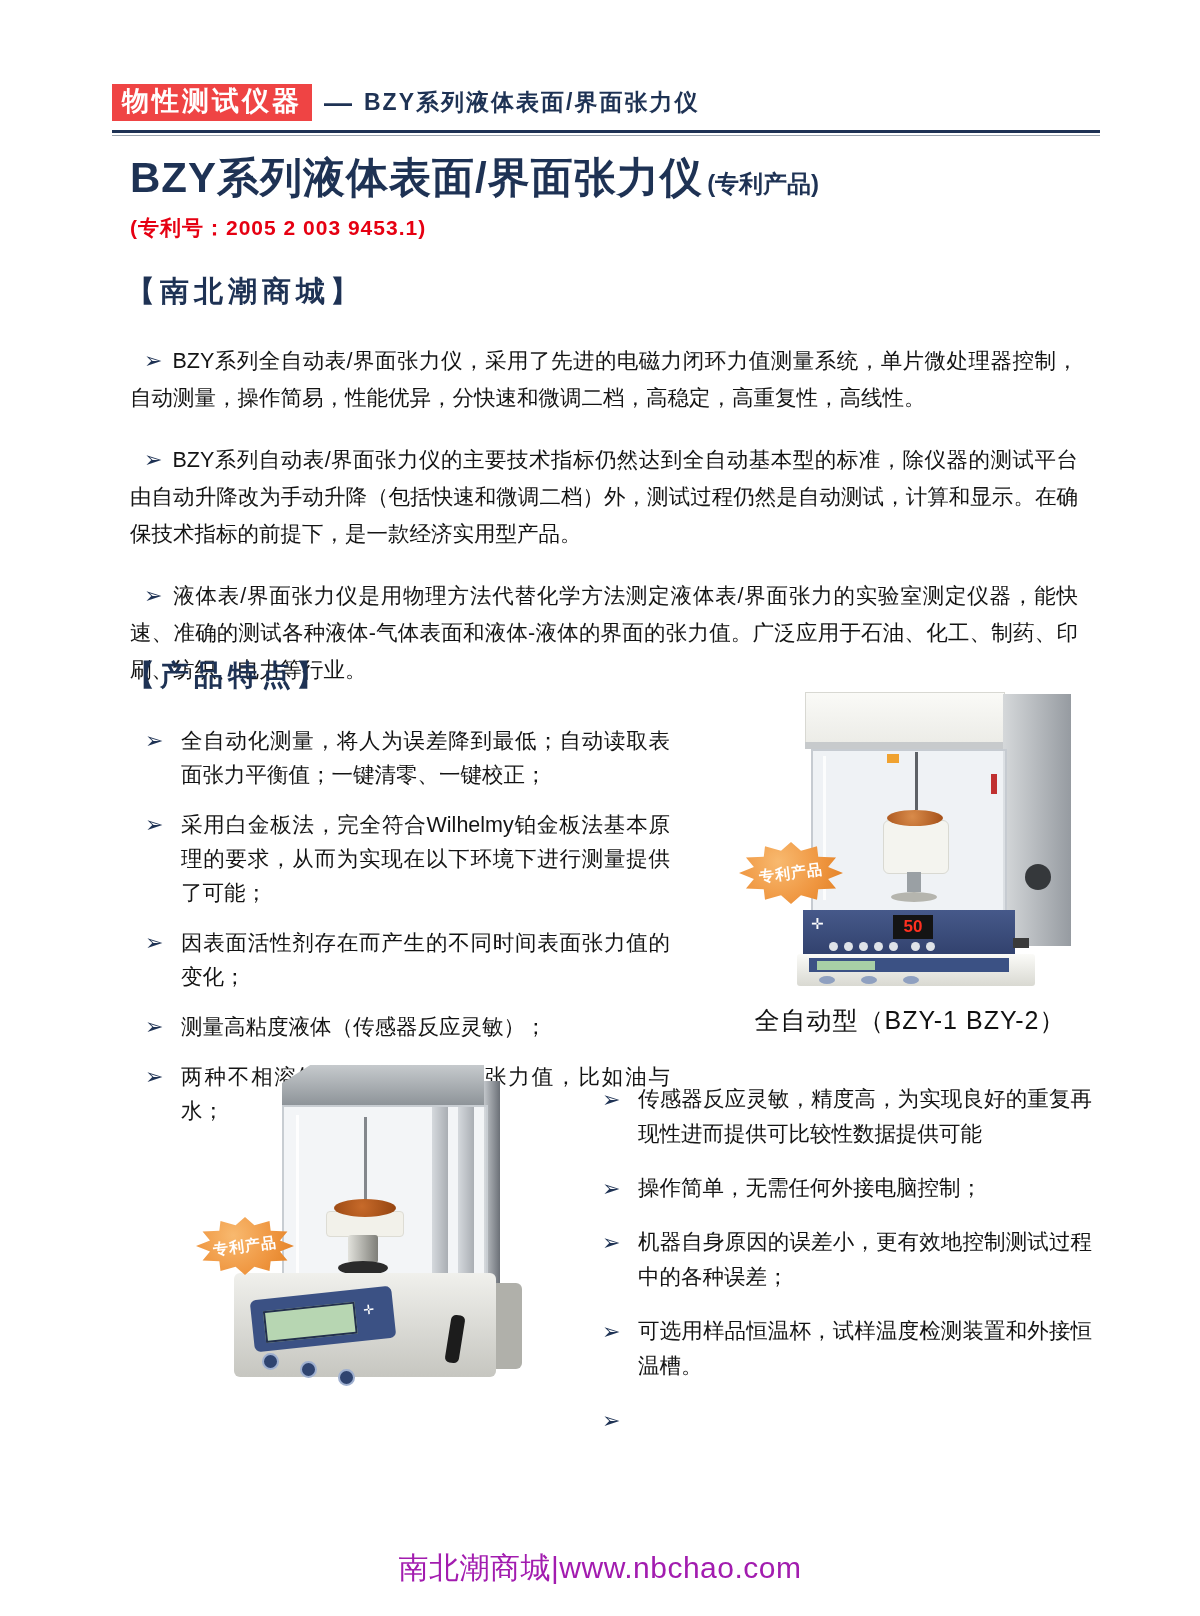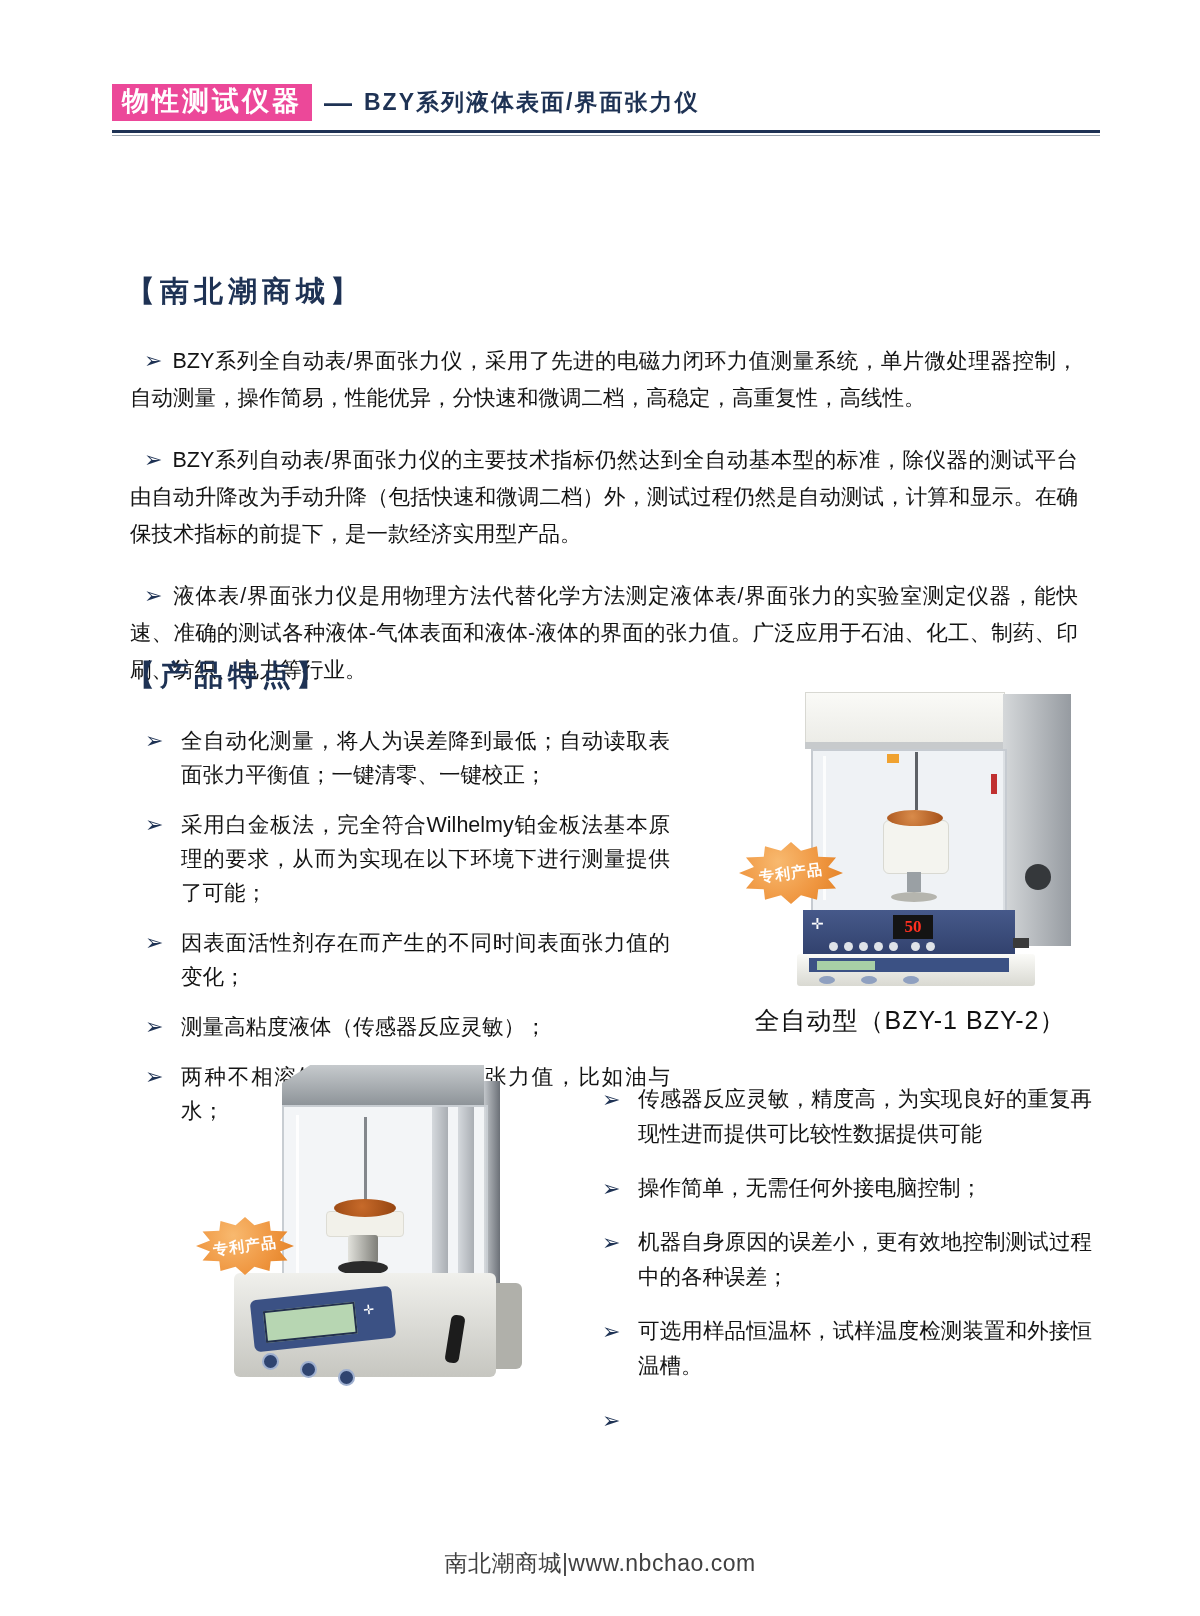--- a/index.html
+++ b/index.html
@@ -6,21 +6,21 @@
   .page {
     position:relative; width:1200px; height:1616px; background:#ffffff;
     font-family:"Liberation Sans","DejaVu Sans",sans-serif; overflow:hidden; margin:0 auto;
   }
   .abs { position:absolute; }
 
   
   .header { position:absolute; left:112px; top:84px; width:988px; }
   .header-row { display:flex; align-items:center; gap:12px; }
   .brand-badge {
-    background:#ec4899; color:#ffffff; font-size:27px; font-weight:bold;
+    background:#ef4444; color:#ffffff; font-size:27px; font-weight:bold;
     letter-spacing:3px; padding:4px 10px 6px 10px; line-height:1;
   }
   .header-dash { color:#1e3254; font-weight:bold; font-size:28px; line-height:1; }
   .header-sub { color:#1e3254; font-size:23px; font-weight:600; letter-spacing:2px; }
   .header-rule-dark { margin-top:9px; height:3px; background:#1e3254; }
   .header-rule-light { margin-top:2px; height:1px; background:#9aa3ad; }
 
   
   .title-block { position:absolute; left:130px; top:150px; width:950px; }
   .title-line { color:#1e3254; white-space:nowrap; }
@@ -94,21 +94,21 @@
   .m1-rod   { left:118px; top:60px; width:3px; height:58px; background:#5d6166; }
   .m1-dish  { left:90px; top:118px; width:56px; height:16px; border-radius:50%; background:radial-gradient(circle at 45% 40%, #d98b4a, #a34e17); }
   .m1-cup   { left:86px; top:128px; width:64px; height:52px; background:#f4f4ef; border:1px solid #d9d9d2; border-radius:6px; }
   .m1-stem  { left:110px; top:180px; width:14px; height:20px; background:#9aa0a4; }
   .m1-foot  { left:94px; top:200px; width:46px; height:10px; border-radius:50%; background:#b5b5ae; }
   .m1-sticker-orange { left:90px; top:62px; width:12px; height:9px; background:#f0a230; }
   .m1-sticker-red    { left:194px; top:82px; width:6px; height:20px; background:#c03030; }
   .m1-panel { left:6px; top:218px; width:212px; height:44px; background:linear-gradient(180deg,#46598a,#32426e); }
   .m1-logo  { left:8px; top:5px; color:#ffffff; font-size:15px; font-weight:bold; }
   .m1-led   { left:90px; top:5px; width:40px; height:24px; background:#141414; color:#ff3020;
-              font-family:Liberation Serif, serif; font-size:17px; font-weight:bold;
+              font-family:Liberation Sans, sans-serif; font-size:17px; font-weight:bold;
               display:flex; align-items:center; justify-content:center; }
   .m1-btn   { width:9px; height:9px; border-radius:50%; background:#dfe3e8; top:32px; }
   .m1-base  { left:0; top:262px; width:238px; height:32px; background:linear-gradient(180deg,#fbfbf8,#d9d9d2); border-radius:3px; }
   .m1-lcdstrip { left:12px; top:4px; width:200px; height:14px; background:#3b5184; }
   .m1-lcd   { left:8px; top:3px; width:58px; height:9px; background:#a8cfa6; }
   .m1-obtn  { width:16px; height:8px; border-radius:50%; background:#8fa0c0; top:22px; }
   .m1-feet  { left:216px; top:246px; width:16px; height:10px; background:#3a3a3a; }
 
   
   .m2 { position:absolute; left:26px; top:0; width:344px; height:350px; }
@@ -127,38 +127,45 @@
   .m2-base-side { left:300px; top:228px; width:26px; height:86px; background:#b0b0aa; border-radius:0 6px 6px 0; }
   .m2-panel { left:56px; top:238px; width:142px; height:52px; background:#3b5184; border-radius:6px; transform:rotate(-6deg); }
   .m2-lcd   { left:12px; top:12px; width:88px; height:28px; background:#b7d6b2; border:2px solid #23304d; }
   .m2-plogo { left:112px; top:14px; color:#ffffff; font-size:13px; font-weight:bold; }
   .m2-btn   { width:13px; height:13px; border-radius:50%; background:#2f4470; border:2px solid #9fb0d0; }
   .m2-knob  { left:252px; top:260px; width:14px; height:48px; background:#1c1c1c; border-radius:5px; transform:rotate(9deg); }
 
   
   .footer {
     position:absolute; left:0; top:1548px; width:100%; text-align:center;
-    font-size:23px; color:#404040; letter-spacing:0.5px;
+    font-size:30px; color:#a21caf; letter-spacing:0.5px;
   }
 </style>
 </head>
 <body>
 
 <div class="page">
 
   <div class="header">
     <div class="header-row">
       <span class="brand-badge">物性测试仪器</span>
       <span class="header-dash">—</span>
       <span class="header-sub">BZY系列液体表面/界面张力仪</span>
     </div>
     <div class="header-rule-dark"></div>
     <div class="header-rule-light"></div>
   </div>
 
+  <div class="title-block">
+    <div class="title-line">
+      <span class="title-main">BZY系列液体表面/界面张力仪</span>
+      <span class="title-tag">(专利产品)</span>
+    </div>
+    <div class="patent-no">(专利号：2005 2 003 9453.1)</div>
+  </div>
 
   <div class="sec-heading intro-h">【南北潮商城】</div>
   <div class="intro-paras">
     <p class="para">
       <span class="p-arrow">➢</span><span>BZY系列全自动表/界面张力仪，采用了先进的电磁力闭环力值测量系统，单片微处理器控制，自动测量，操作简易，性能优异，分快速和微调二档，高稳定，高重复性，高线性。</span>
     </p>
     <p class="para">
       <span class="p-arrow">➢</span><span>BZY系列自动表/界面张力仪的主要技术指标仍然达到全自动基本型的标准，除仪器的测试平台由自动升降改为手动升降（包括快速和微调二档）外，测试过程仍然是自动测试，计算和显示。在确保技术指标的前提下，是一款经济实用型产品。</span>
     </p>
     <p class="para">

